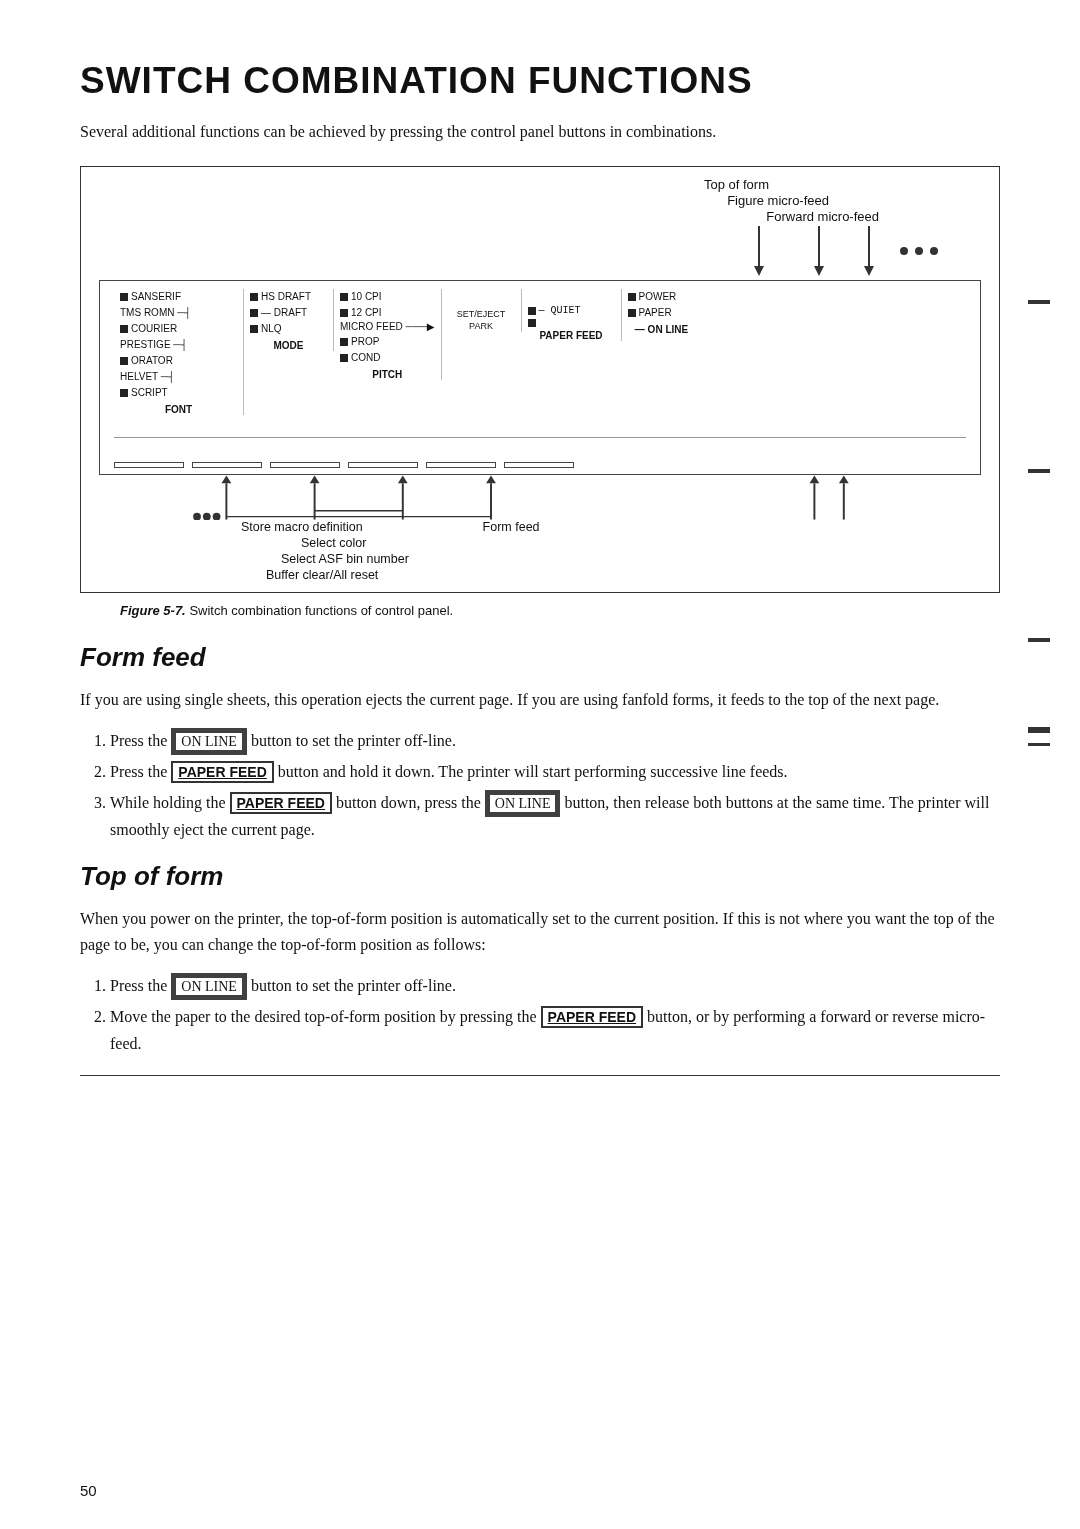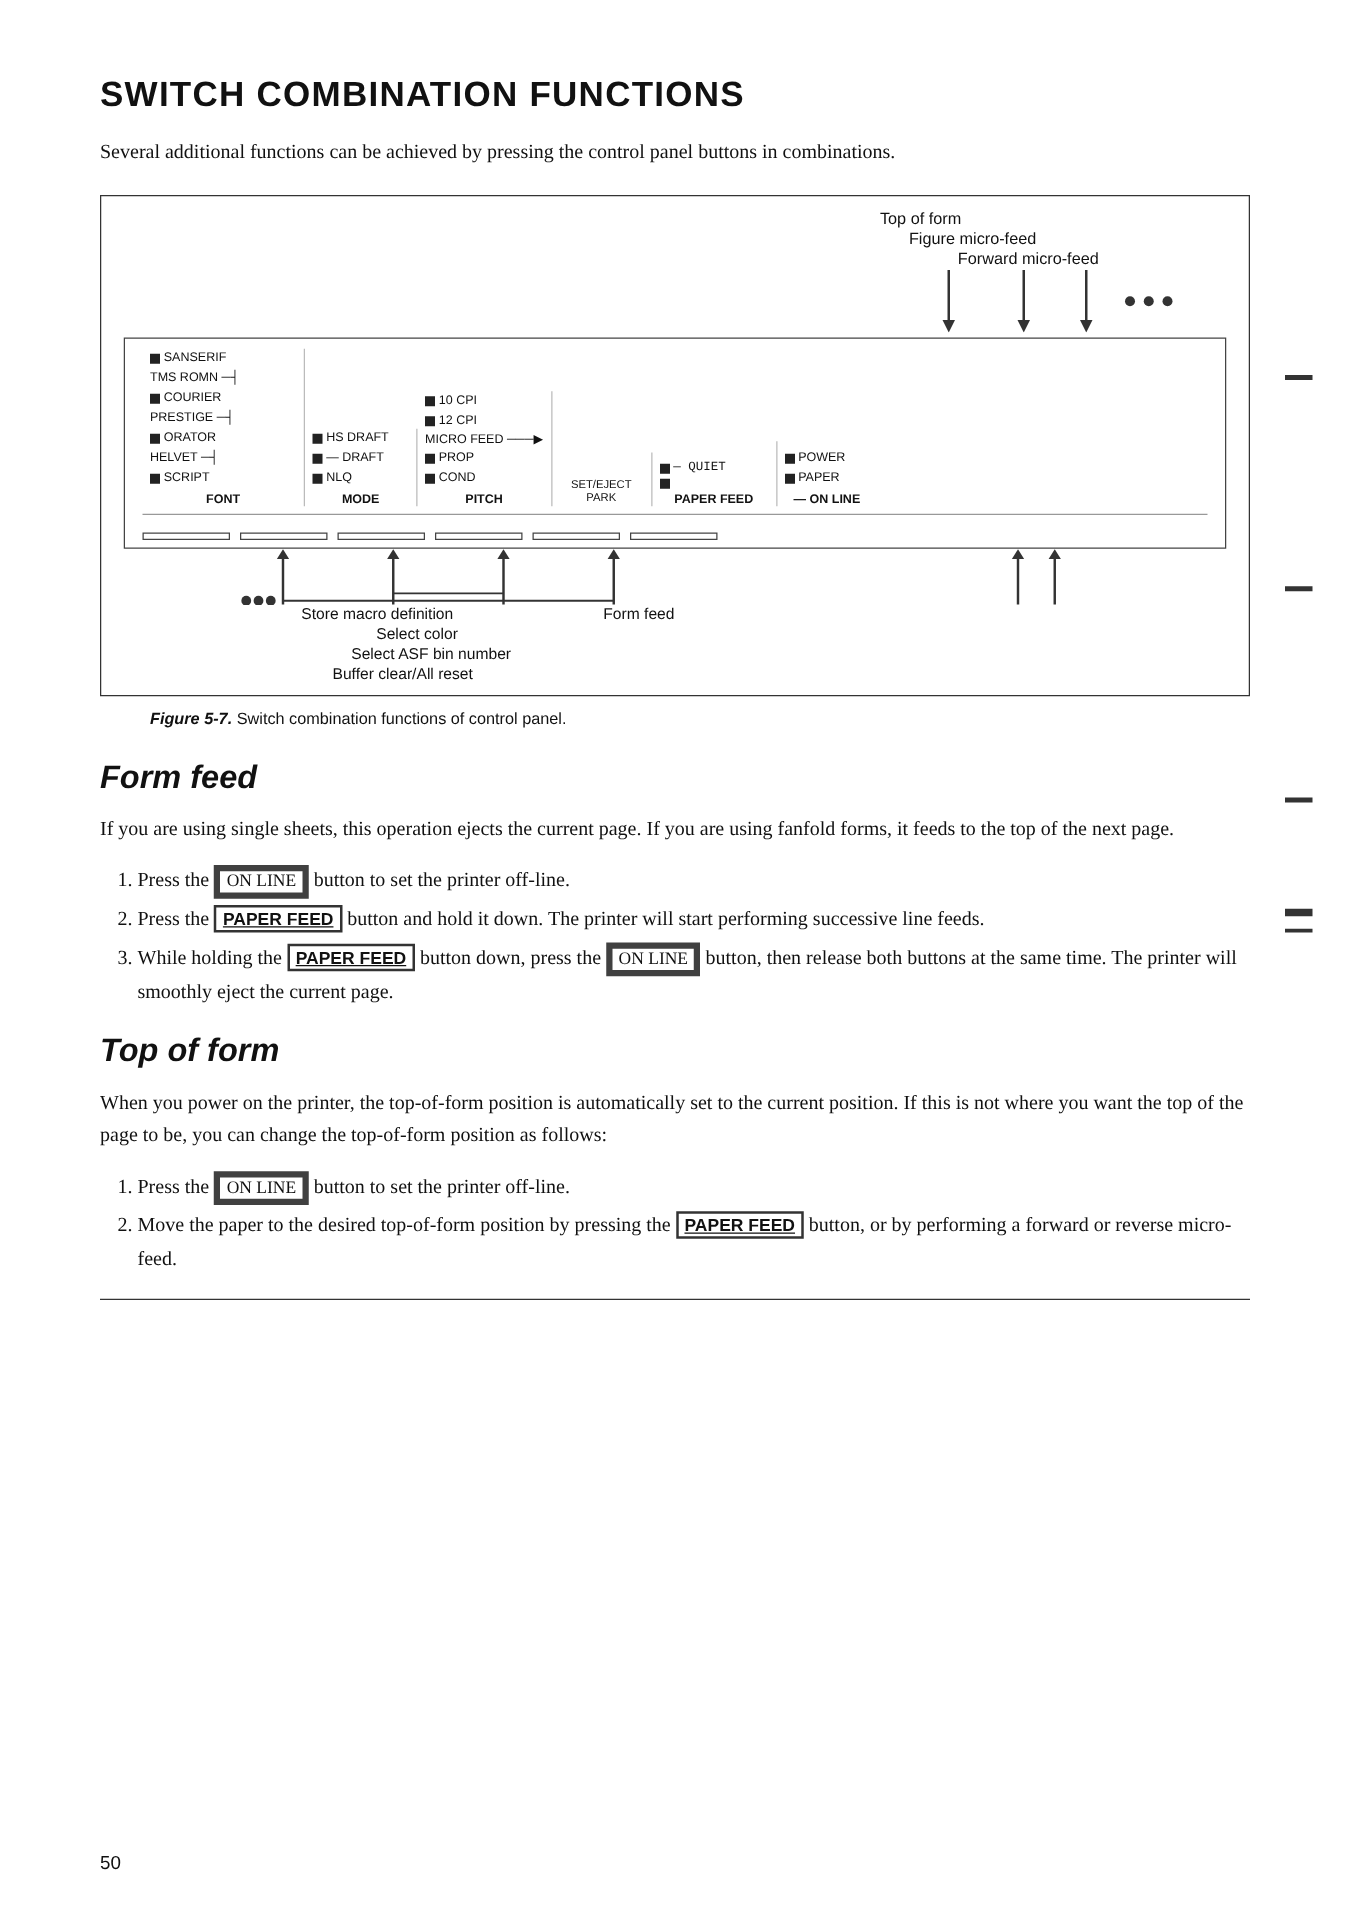--- a/index.html
+++ b/index.html
@@ -9,21 +9,21 @@
       font-size: 15px;
       color: #111;
       width: 1080px;
       min-height: 1529px;
       padding: 60px 80px 60px 80px;
       position: relative;
     }
 
     h1.main-title {
       font-family: Arial, Helvetica, sans-serif;
-      font-size: 28px;
+      font-size: 37px;
       font-weight: 900;
       letter-spacing: 1px;
       margin-bottom: 18px;
       text-transform: uppercase;
     }
 
     .intro-text {
       font-size: 16px;
       margin-bottom: 22px;
       line-height: 1.5;
@@ -113,24 +113,24 @@
 
     
     .panel-outer {
       margin: 0 18px 0 18px;
       border: 1.5px solid #444;
       padding: 8px 14px 0 14px;
     }
 
     .panel-row {
       display: flex;
-      align-items: flex-end;
+      align-items: flex-start;
       border-bottom: 1px solid #999;
-      padding-bottom: 6px;
-      margin-bottom: 10px;
+      padding-bottom: 22px;
+      margin-bottom: 20px;
     }
 
     .panel-col {
       display: flex;
       flex-direction: column;
       padding: 0 6px;
       border-right: 1px solid #bbb;
       min-width: 90px;
       font-size: 10px;
       font-family: Arial, sans-serif;

